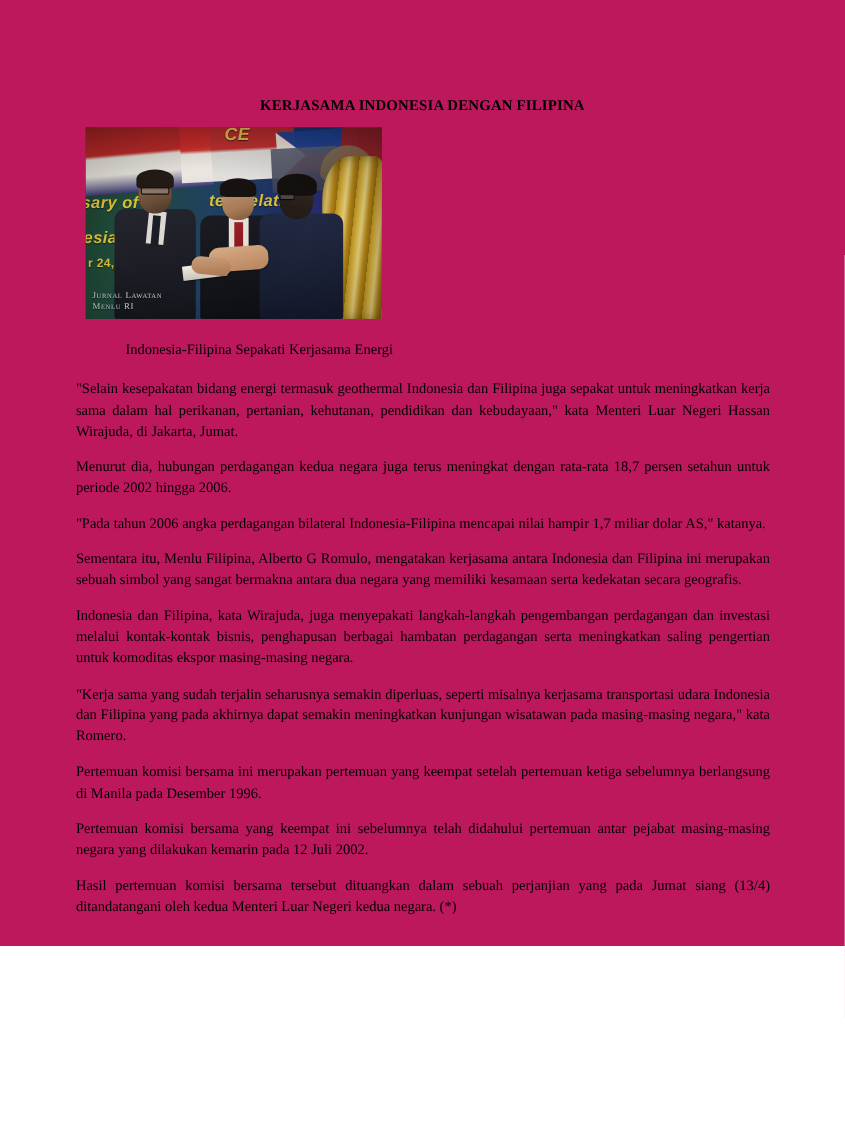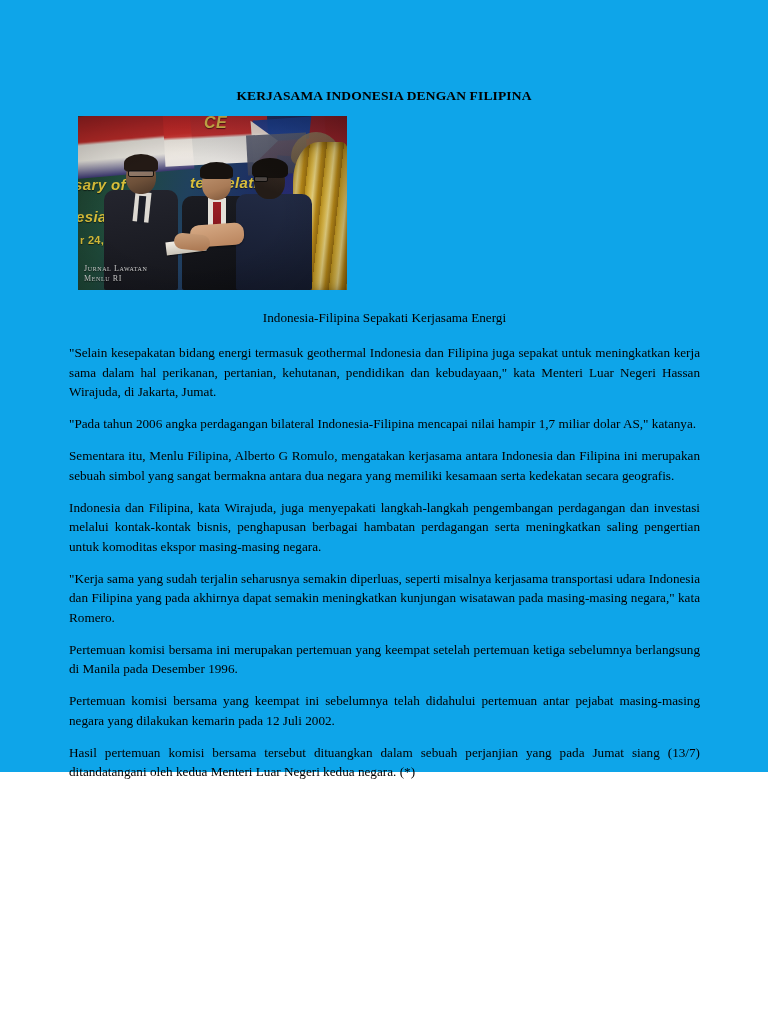--- a/index.html
+++ b/index.html
@@ -11,22 +11,22 @@
   body {
     width: 768px;
     height: 1024px;
     font-family: "Liberation Serif", "DejaVu Serif", serif;
     color: #000000;
     overflow: hidden;
   }
   .page {
     position: relative;
     width: 768px;
-    height: 772px;
-    background: #0ea5e9;
+    height: 860px;
+    background: #be185d;
     box-sizing: border-box;
   }
   .doc-title {
     position: absolute;
     left: 0;
     top: 88px;
     width: 768px;
     text-align: center;
     font-size: 13.5px;
     font-weight: bold;
@@ -295,21 +295,21 @@
   }
   p.para {
     margin: 0 0 13px 0;
     font-size: 13.2px;
     line-height: 19.3px;
     text-align: justify;
     text-justify: inter-word;
     font-family: "Liberation Serif", "DejaVu Serif", serif;
   }
   p.para.last { margin-bottom: 0; }
-  p.lead { text-align: center; margin-bottom: 16px; }
+  p.lead { text-align: left; margin-bottom: 16px; margin-left: 45px; }
 </style>
 </head>
 <body>
 
 <div class="page">
 
   <div class="doc-title">KERJASAMA INDONESIA DENGAN FILIPINA</div>
 
   <div class="photo-wrap">
     <div class="photo-stage">
@@ -363,22 +363,23 @@
         <div>Jurnal Lawatan</div>
         <div>Menlu RI</div>
       </div>
       <div class="photo-shade"></div>
     </div>
   </div>
 
   <div class="content">
     <p class="para lead">Indonesia-Filipina Sepakati Kerjasama Energi</p>
     <p class="para">"Selain kesepakatan bidang energi termasuk geothermal Indonesia dan Filipina juga sepakat untuk meningkatkan kerja sama dalam hal perikanan, pertanian, kehutanan, pendidikan dan kebudayaan," kata Menteri Luar Negeri Hassan Wirajuda, di Jakarta, Jumat.</p>
+    <p class="para">Menurut dia, hubungan perdagangan kedua negara juga terus meningkat dengan rata-rata 18,7 persen setahun untuk periode 2002 hingga 2006.</p>
     <p class="para">"Pada tahun 2006 angka perdagangan bilateral Indonesia-Filipina mencapai nilai hampir 1,7 miliar dolar AS," katanya.</p>
     <p class="para">Sementara itu, Menlu Filipina, Alberto G Romulo, mengatakan kerjasama antara Indonesia dan Filipina ini merupakan sebuah simbol yang sangat bermakna antara dua negara yang memiliki kesamaan serta kedekatan secara geografis.</p>
     <p class="para">Indonesia dan Filipina, kata Wirajuda, juga menyepakati langkah-langkah pengembangan perdagangan dan investasi melalui kontak-kontak bisnis, penghapusan berbagai hambatan perdagangan serta meningkatkan saling pengertian untuk komoditas ekspor masing-masing negara.</p>
     <p class="para">"Kerja sama yang sudah terjalin seharusnya semakin diperluas, seperti misalnya kerjasama transportasi udara Indonesia dan Filipina yang pada akhirnya dapat semakin meningkatkan kunjungan wisatawan pada masing-masing negara," kata Romero.</p>
     <p class="para">Pertemuan komisi bersama ini merupakan pertemuan yang keempat setelah pertemuan ketiga sebelumnya berlangsung di Manila pada Desember 1996.</p>
     <p class="para">Pertemuan komisi bersama yang keempat ini sebelumnya telah didahului pertemuan antar pejabat masing-masing negara yang dilakukan kemarin pada 12 Juli 2002.</p>
-    <p class="para last">Hasil pertemuan komisi bersama tersebut dituangkan dalam sebuah perjanjian yang pada Jumat siang (13/7) ditandatangani oleh kedua Menteri Luar Negeri kedua negara. (*)</p>
+    <p class="para last">Hasil pertemuan komisi bersama tersebut dituangkan dalam sebuah perjanjian yang pada Jumat siang (13/4) ditandatangani oleh kedua Menteri Luar Negeri kedua negara. (*)</p>
   </div>
 
 </div>
 
 </body></html>

